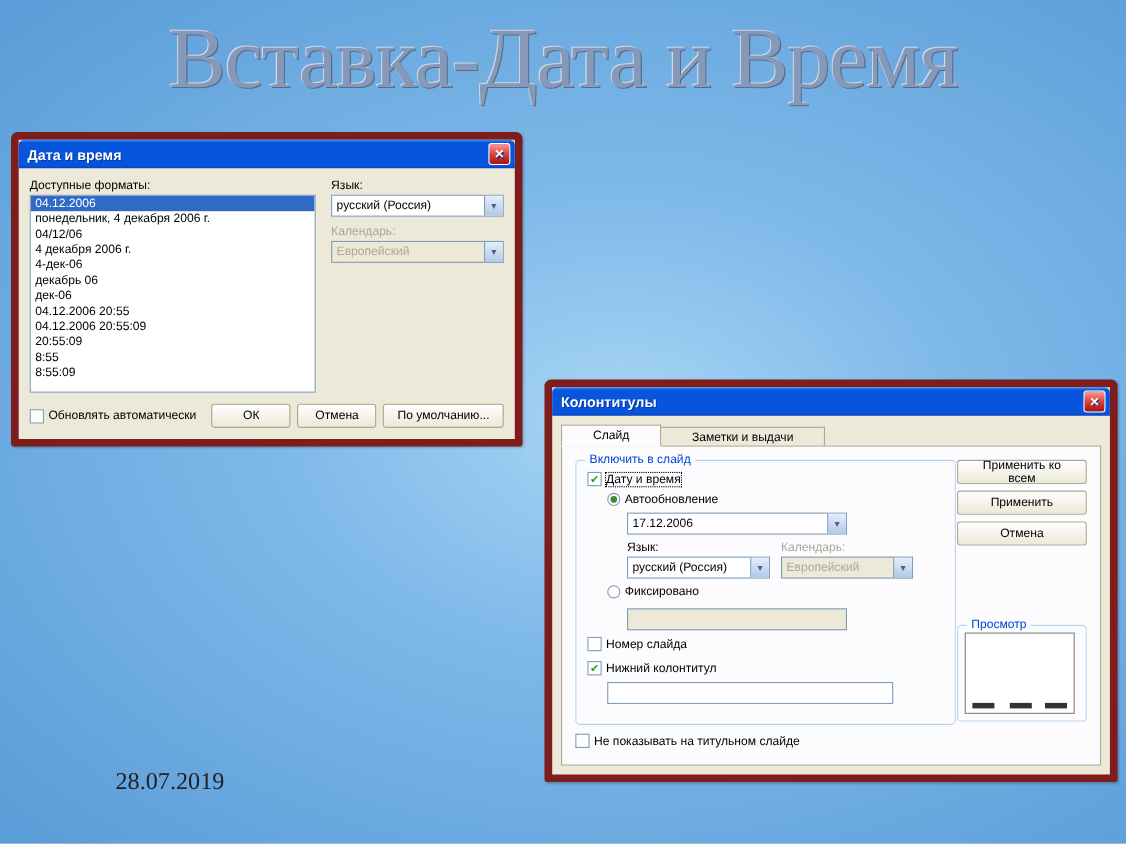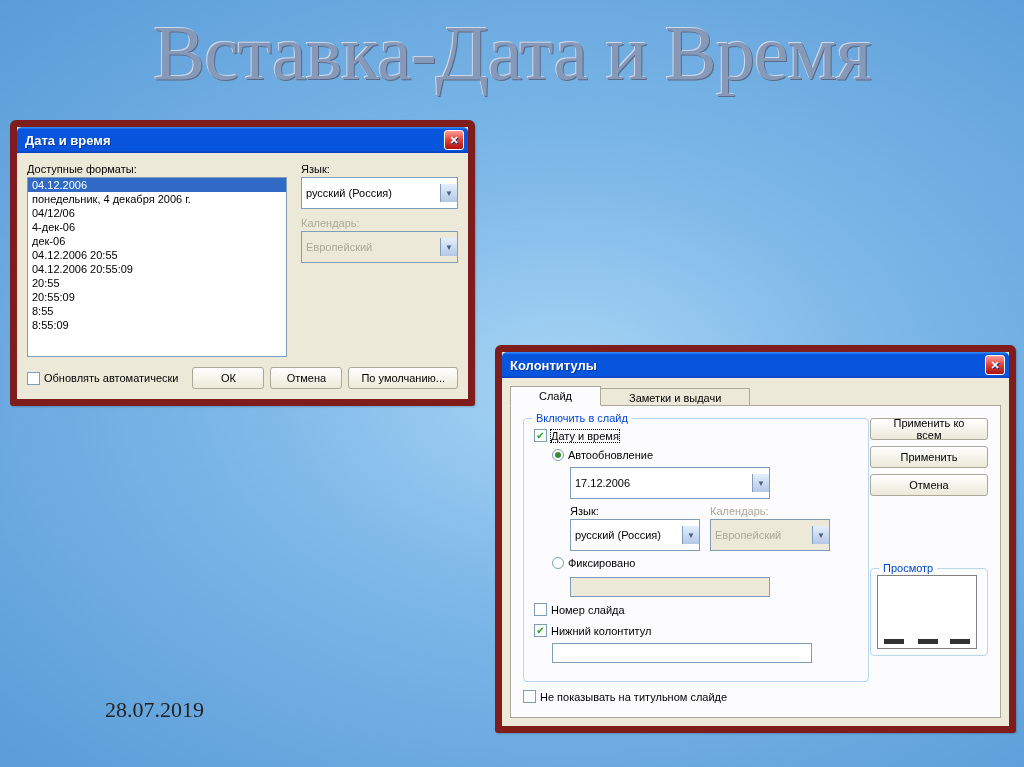--- a/index.html
+++ b/index.html
@@ -59,21 +59,21 @@
 .listbox {
   width: 260px; height: 180px;
   background: #fff; border: 1px solid #7f9db9;
   overflow: hidden; font-size: 11px;
 }
 .listbox .item { padding: 1px 4px; white-space: nowrap; }
 .listbox .item.sel { background: #316ac5; color: #fff; }
 .combo {
   display: flex; align-items: center;
   background: #fff; border: 1px solid #7f9db9;
-  height: 32px; padding: 0 0 0 4px;
+  height: 20px; padding: 0 0 0 4px;
 }
 .combo.disabled { background: #ece9d8; color: #aca899; }
 .combo .val { flex: 1; font-size: 11px; }
 .combo .arrow {
   width: 17px; height: 18px;
   background: linear-gradient(to bottom, #e4eefd, #b3c8e6);
   border-left: 1px solid #7f9db9;
   display: flex; align-items: center; justify-content: center;
   font-size: 8px; color: #4d6185;
 }
@@ -182,25 +182,26 @@
     <span class="close-btn">✕</span>
   </div>
   <div class="win-body">
     <div class="cols">
       <div>
         <span class="label">Доступные форматы:</span>
         <div class="listbox">
           <div class="item sel">04.12.2006</div>
           <div class="item">понедельник, 4 декабря 2006 г.</div>
           <div class="item">04/12/06</div>
+          <div class="item">4 декабря 2006 г.</div>
           <div class="item">4-дек-06</div>
+          <div class="item">декабрь 06</div>
           <div class="item">дек-06</div>
           <div class="item">04.12.2006 20:55</div>
           <div class="item">04.12.2006 20:55:09</div>
-          <div class="item">20:55</div>
           <div class="item">20:55:09</div>
           <div class="item">8:55</div>
           <div class="item">8:55:09</div>
         </div>
       </div>
       <div class="rightcol">
         <span class="label">Язык:</span>
         <div class="combo">
           <span class="val">русский (Россия)</span>
           <span class="arrow">▼</span>

